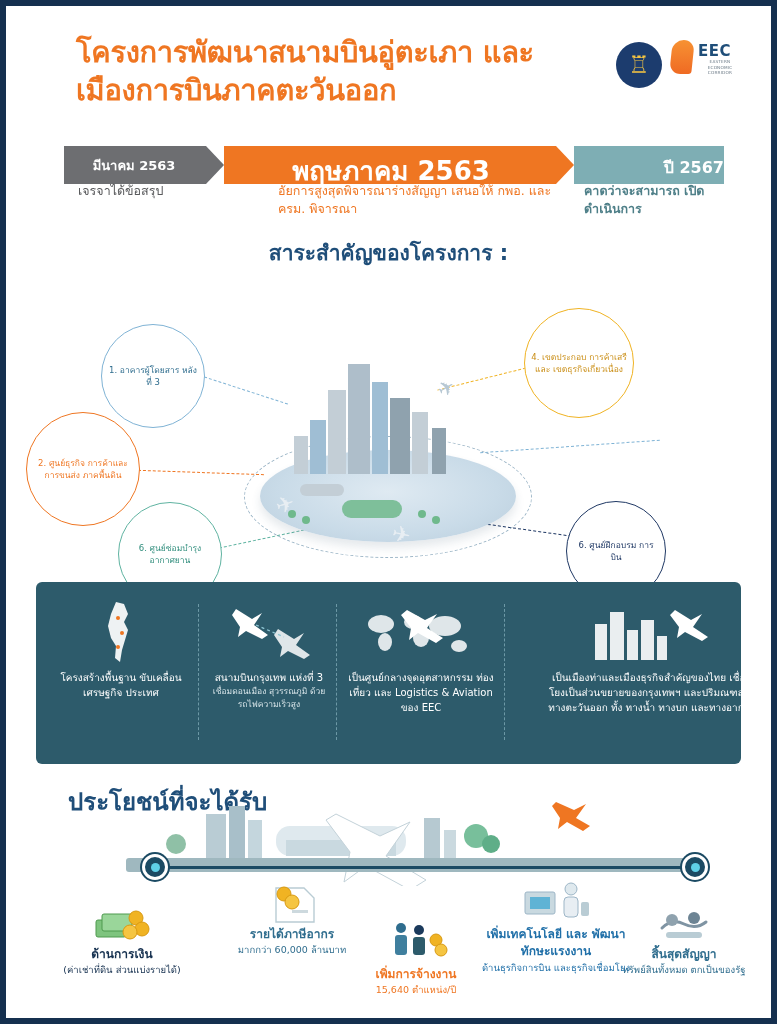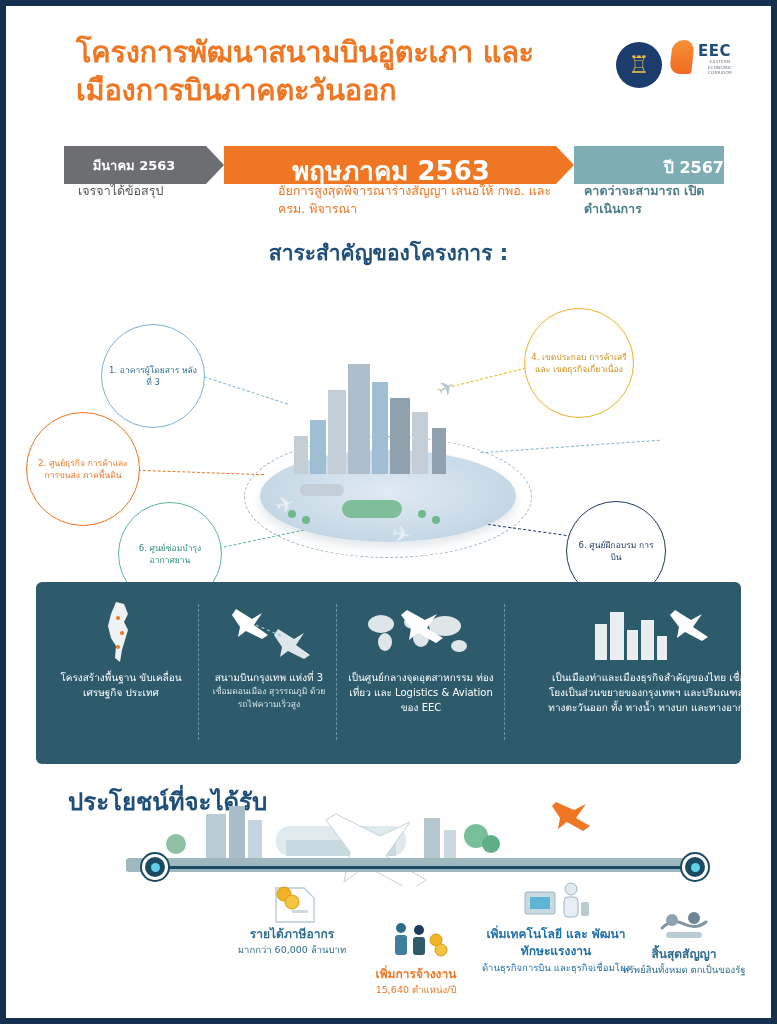--- a/index.html
+++ b/index.html
@@ -359,20 +359,33 @@
     <div class="ground"></div>
     <div class="rail"></div>
     <div class="node node-l">
         <i></i>
       </div>
     <div class="node node-r">
         <i></i>
       </div>
   </div>
 
+  <div class="ben-item" style="left:36px; top:888px; width:160px;">
+    <div class="ben-icon">
+      <svg width="60" height="44" viewBox="0 0 60 44" aria-hidden="true">
+        <rect x="4" y="18" width="30" height="17" rx="2" fill="#7ec47e" stroke="#4e9a4e"></rect>
+        <rect x="10" y="12" width="30" height="17" rx="2" fill="#9ad69a" stroke="#4e9a4e"></rect>
+        <circle cx="44" cy="16" r="7" fill="#f0b323" stroke="#d99a12"></circle>
+        <circle cx="50" cy="27" r="7" fill="#f0b323" stroke="#d99a12"></circle>
+        <circle cx="38" cy="30" r="7" fill="#f5c542" stroke="#d99a12"></circle>
+      </svg>
+    </div>
+    <div class="ben-label c-navy">ด้านการเงิน</div>
+    <div class="ben-sub c-navy">(ค่าเช่าที่ดิน ส่วนแบ่งรายได้)</div>
+  </div>
 
   <div class="ben-item" style="left:196px; top:868px; width:180px;">
     <div class="ben-icon">
       <svg width="60" height="46" viewBox="0 0 60 46" aria-hidden="true">
         <path d="M14 8 h28 l10 10 v24 h-38 z" fill="#ffffff" stroke="#b9ccd4" stroke-width="1.4"></path>
         <circle cx="22" cy="14" r="7" fill="#f0b323" stroke="#d99a12"></circle>
         <circle cx="30" cy="22" r="7" fill="#f5c542" stroke="#d99a12"></circle>
         <rect x="30" y="30" width="16" height="3" fill="#cdd9de"></rect>
       </svg>
     </div>

